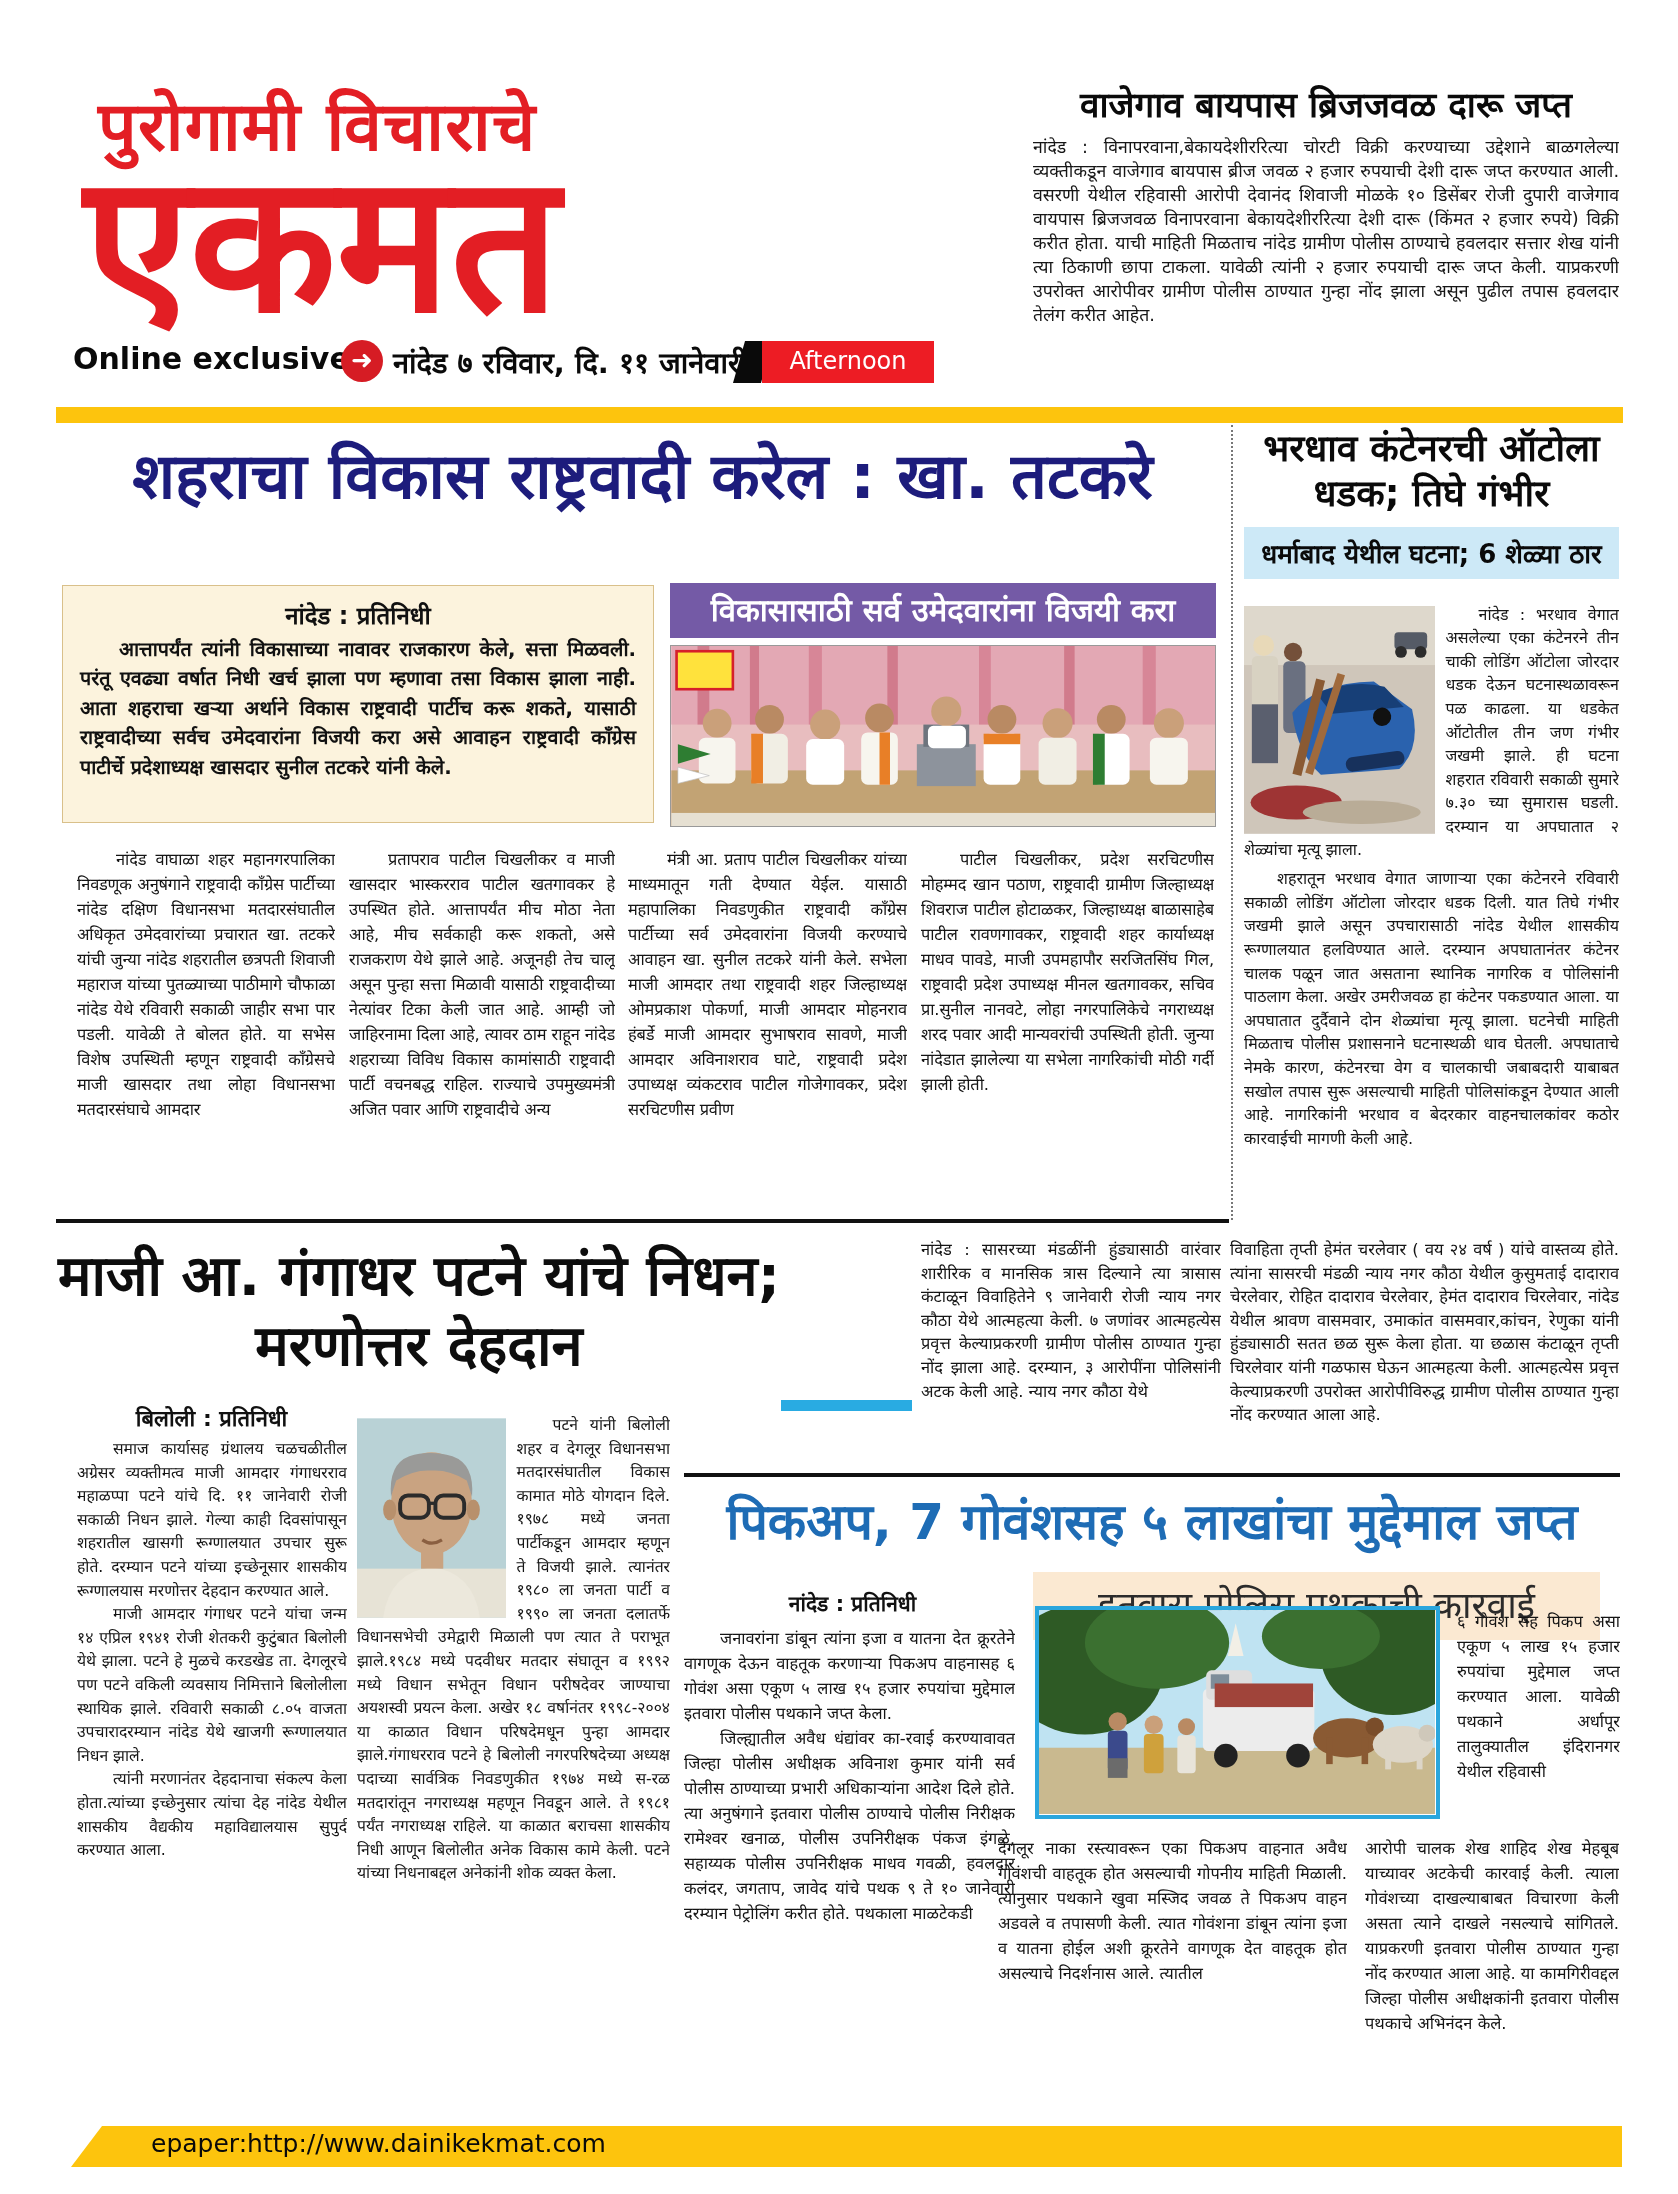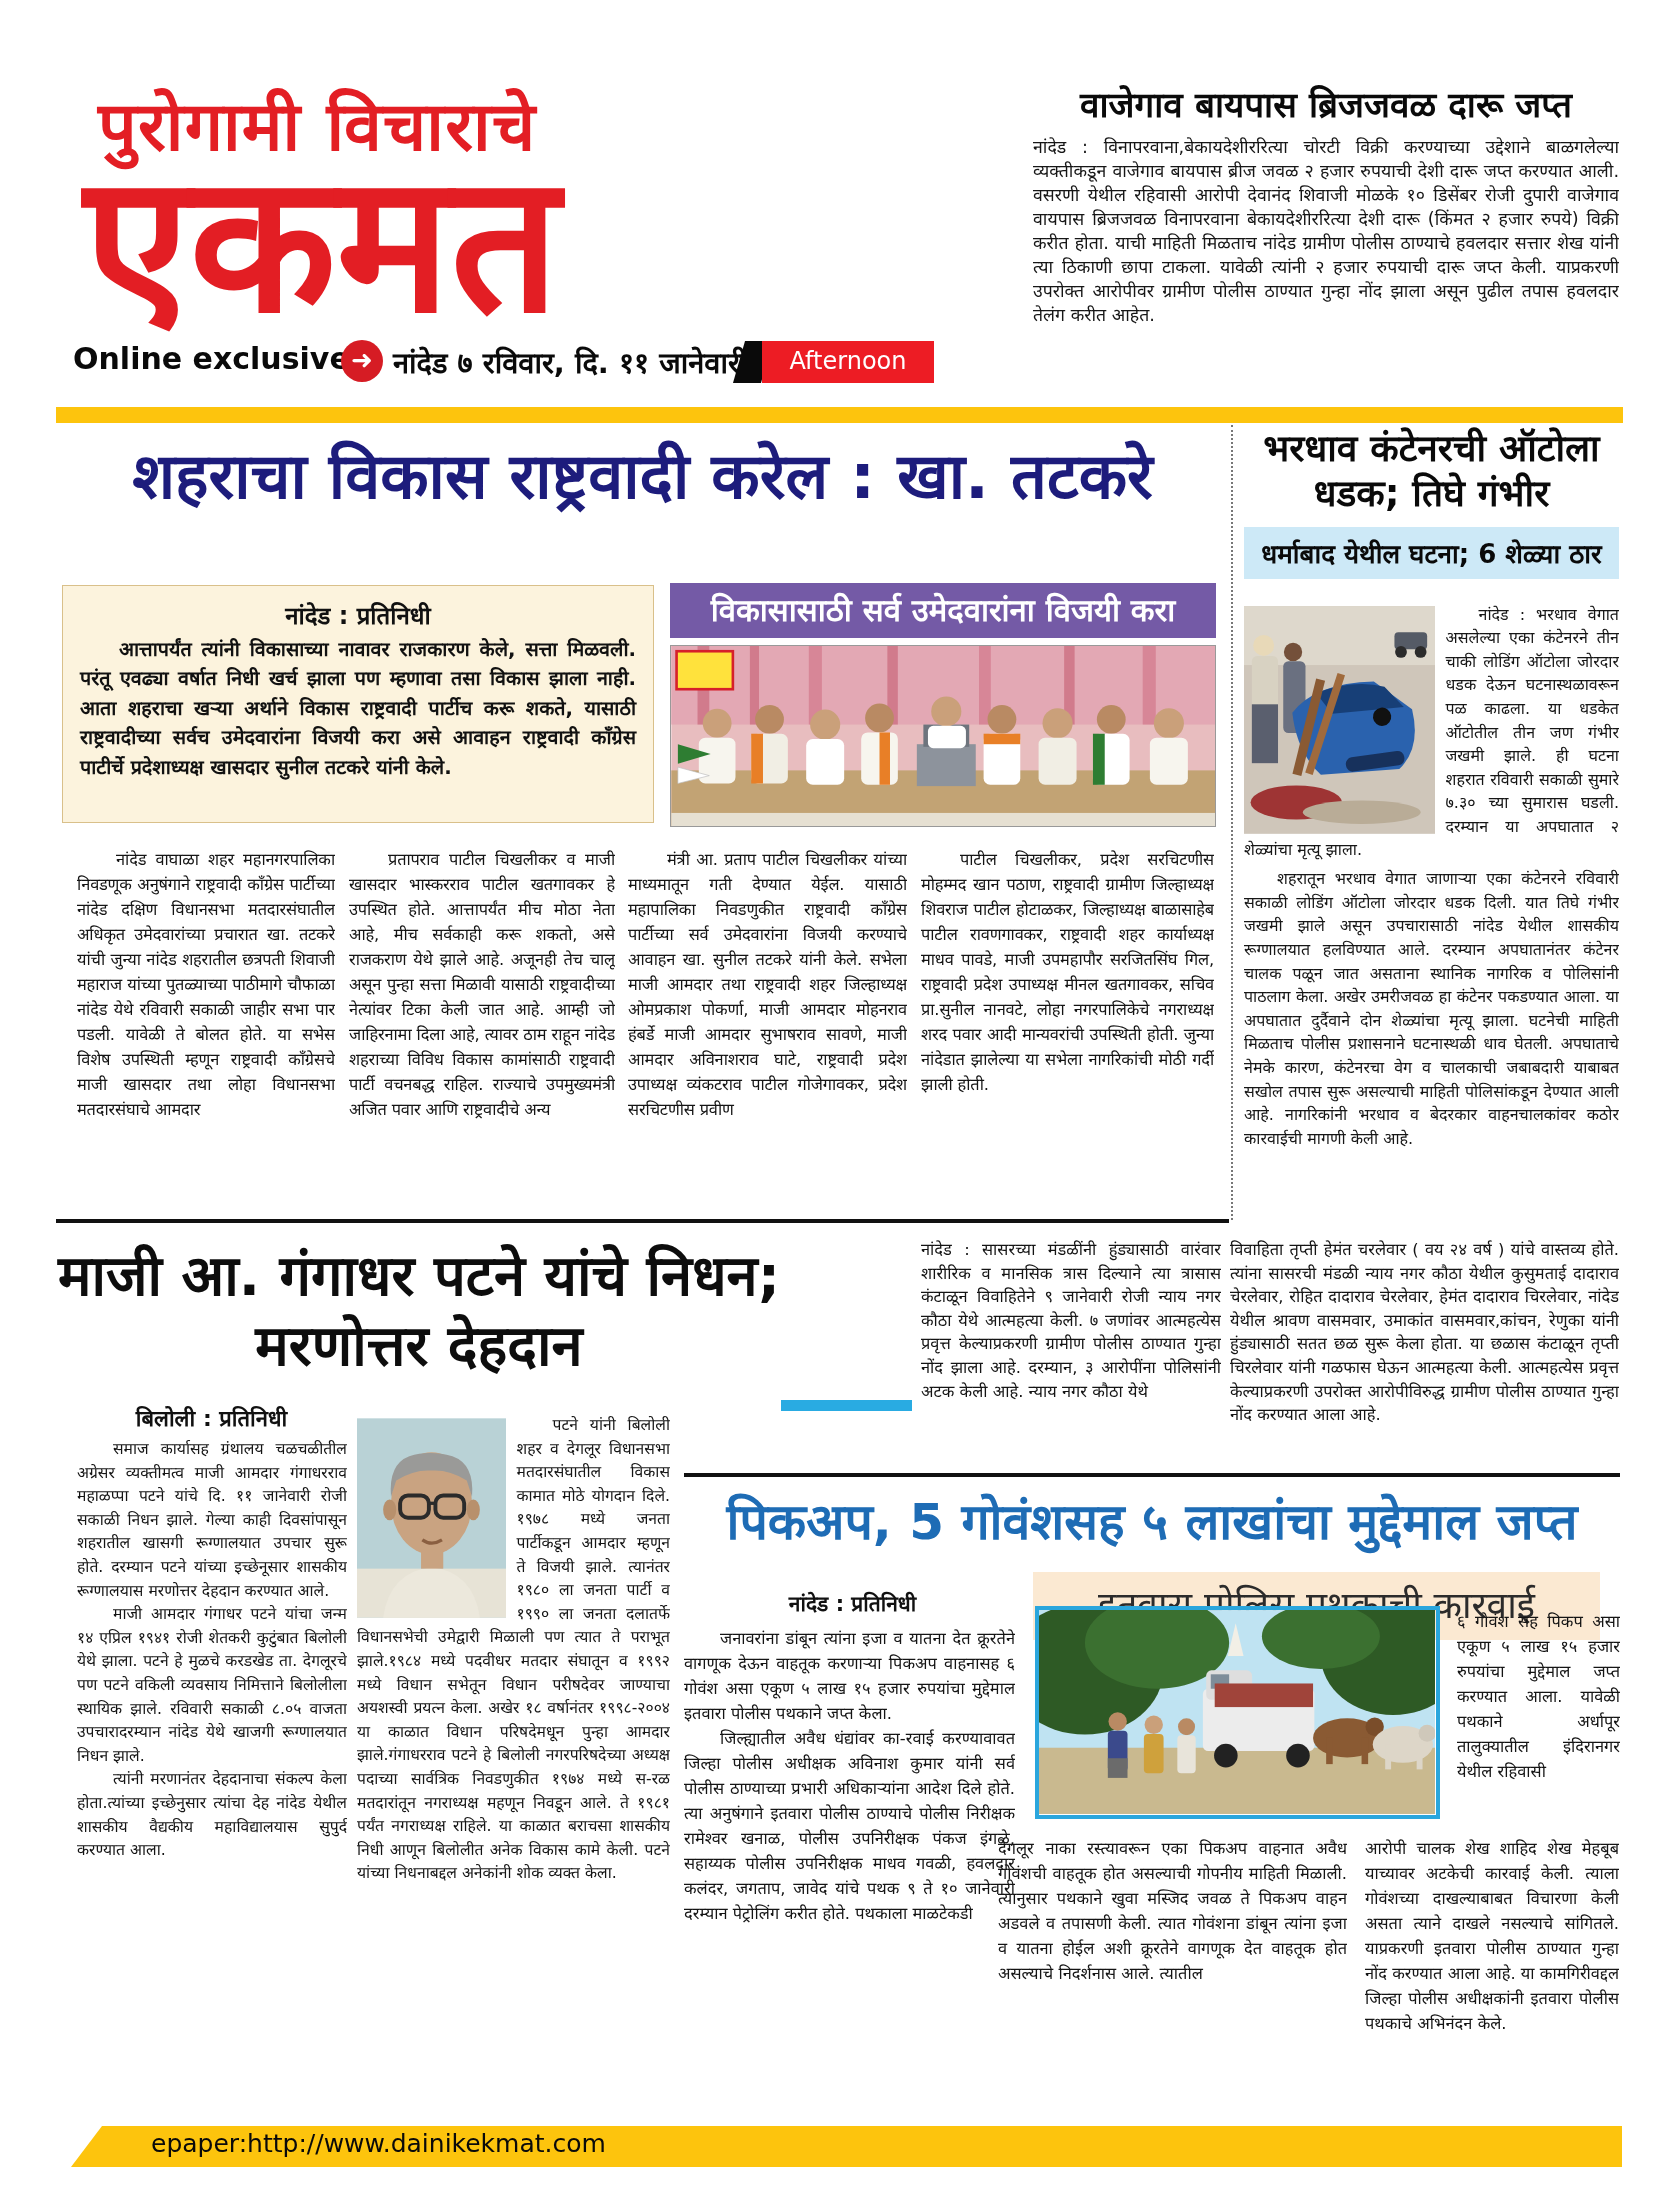--- a/index.html
+++ b/index.html
@@ -235,21 +235,21 @@
       </svg>
     </div>
     <p>पटने यांनी बिलोली शहर व देगलूर विधानसभा मतदारसंघातील विकास कामात मोठे योगदान दिले. १९७८ मध्ये जनता पार्टीकडून आमदार म्हणून ते विजयी झाले. त्यानंतर १९८० ला जनता पार्टी व १९९० ला जनता दलातर्फे विधानसभेची उमेद्वारी मिळाली पण त्यात ते पराभूत झाले.१९८४ मध्ये पदवीधर मतदार संघातून व १९९२ मध्ये विधान सभेतून विधान परीषदेवर जाण्याचा अयशस्वी प्रयत्न केला. अखेर १८ वर्षानंतर १९९८-२००४ या काळात विधान परिषदेमधून पुन्हा आमदार झाले.गंगाधरराव पटने हे बिलोली नगरपरिषदेच्या अध्यक्ष पदाच्या सार्वत्रिक निवडणुकीत १९७४ मध्ये स-रळ मतदारांतून नगराध्यक्ष महणून निवडून आले. ते १९८१ पर्यंत नगराध्यक्ष राहिले. या काळात बराचसा शासकीय निधी आणून बिलोलीत अनेक विकास कामे केली. पटने यांच्या निधनाबद्दल अनेकांनी शोक व्यक्त केला.</p>
   </div>
 
   <div class="abs sui-bar"></div>
   <div class="abs scol sc1">नांदेड : सासरच्या मंडळींनी हुंड्यासाठी वारंवार शारीरिक व मानसिक त्रास दिल्याने त्या त्रासास कंटाळून विवाहितेने ९ जानेवारी रोजी न्याय नगर कौठा येथे आत्महत्या केली. ७ जणांवर आत्महत्येस प्रवृत्त केल्याप्रकरणी ग्रामीण पोलीस ठाण्यात गुन्हा नोंद झाला आहे. दरम्यान, ३ आरोपींना पोलिसांनी अटक केली आहे. न्याय नगर कौठा येथे</div>
   <div class="abs scol sc2">विवाहिता तृप्ती हेमंत चरलेवार ( वय २४ वर्ष ) यांचे वास्तव्य होते. त्यांना सासरची मंडळी न्याय नगर कौठा येथील कुसुमताई दादाराव चेरलेवार, रोहित दादाराव चेरलेवार, हेमंत दादाराव चिरलेवार, नांदेड येथील श्रावण वासमवार, उमाकांत वासमवार,कांचन, रेणुका यांनी हुंड्यासाठी सतत छळ सुरू केला होता. या छळास कंटाळून तृप्ती चिरलेवार यांनी गळफास घेऊन आत्महत्या केली. आत्महत्येस प्रवृत्त केल्याप्रकरणी उपरोक्त आरोपीविरुद्ध ग्रामीण पोलीस ठाण्यात गुन्हा नोंद करण्यात आला आहे.</div>
 
   <div class="abs pickup-rule"></div>
-  <div class="abs pickup-head">पिकअप, 5 गोवंशसह ५ लाखांचा मुद्देमाल जप्त</div>
+  <div class="abs pickup-head">पिकअप, 7 गोवंशसह ५ लाखांचा मुद्देमाल जप्त</div>
   <div class="abs peach-sub">इतवारा पोलिस पथकाची कारवाई</div>
   <div class="abs pk-dl">नांदेड : प्रतिनिधी</div>
   <div class="abs pkcol pk1">
     <p>जनावरांना डांबून त्यांना इजा व यातना देत क्रूरतेने वागणूक देऊन वाहतूक करणाऱ्या पिकअप वाहनासह ६ गोवंश असा एकूण ५ लाख १५ हजार रुपयांचा मुद्देमाल इतवारा पोलीस पथकाने जप्त केला.</p>
     <p>जिल्ह्यातील अवैध धंद्यांवर का-रवाई करण्यावावत जिल्हा पोलीस अधीक्षक अविनाश कुमार यांनी सर्व पोलीस ठाण्याच्या प्रभारी अधिकाऱ्यांना आदेश दिले होते. त्या अनुषंगाने इतवारा पोलीस ठाण्याचे पोलीस निरीक्षक रामेश्वर खनाळ, पोलीस उपनिरीक्षक पंकज इंगळे, सहाय्यक पोलीस उपनिरीक्षक माधव गवळी, हवलदार कलंदर, जगताप, जावेद यांचे पथक ९ ते १० जानेवारी दरम्यान पेट्रोलिंग करीत होते. पथकाला माळटेकडी</p>
   </div>
   <div class="abs pk-photo">
     <svg width="396" height="204" viewBox="0 0 604 311" xmlns="http://www.w3.org/2000/svg">
       <rect width="604" height="311" fill="#bfe3f2"></rect>
       <ellipse cx="70" cy="90" rx="120" ry="100" fill="#2e5a25"></ellipse>

